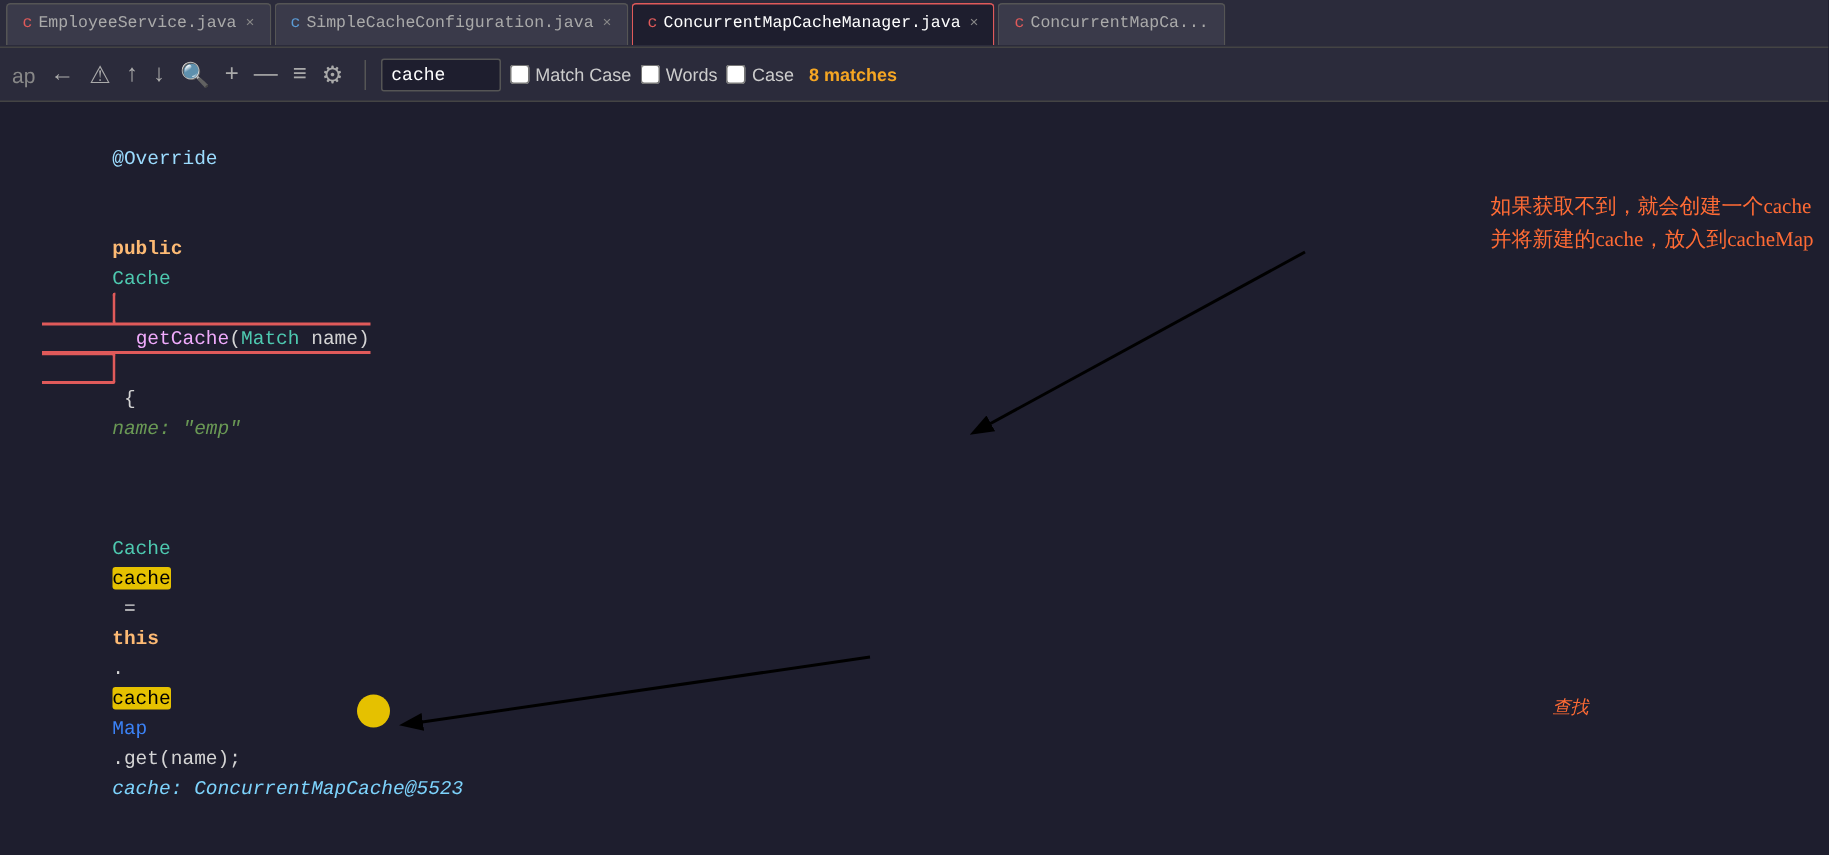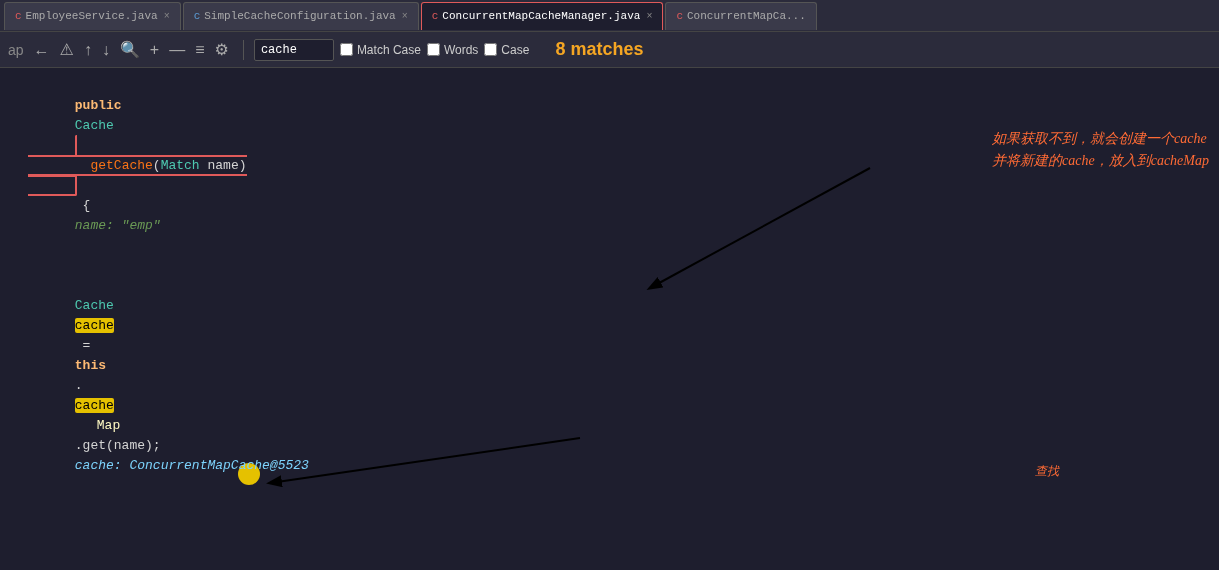--- a/index.html
+++ b/index.html
@@ -110,24 +110,24 @@
       font-size: 12px;
       font-family: sans-serif;
       cursor: pointer;
     }
     .checkbox-label input {
       cursor: pointer;
       accent-color: #5b9bd5;
     }
     .match-count {
       color: #f5a623;
-      font-size: 18px;
+      font-size: 12px;
       font-family: sans-serif;
       font-weight: bold;
-      margin-left: 20px;
+      margin-left: 4px;
     }
 
     
     .code-area {
       background: #1e1e2e;
       color: #d4d4d4;
       padding: 8px 0;
       overflow: hidden;
       position: relative;
       height: calc(570px - 32px - 36px);
@@ -148,40 +148,39 @@
       padding-right: 8px;
       user-select: none;
     }
     .code-content {
       flex: 1;
       white-space: pre;
       font-size: 13px;
     }
     .kw-blue { color: #fdba74; font-weight: bold; }
     .type { color: #4ec9b0; }
-    .method { color: #f97316; text-align: right; }
+    .method { color: #f0abfc; text-align: right; }
     .comment { color: #6a9955; font-style: italic; }
     .annotation { color: #9cdcfe; }
     .plain { color: #d4d4d4; }
-    .field { color: #fef9c3; margin-left: 22px; }
+    .field { color: #3b82f6; }
     .highlight-yellow {
       background: #e5c100;
       color: #000;
       border-radius: 2px;
     }
 
     
     .annotation-area {
       position: absolute;
       right: 10px;
       top: 60px;
       font-family: 'SimSun', 'STSong', serif;
       font-size: 14px;
       color: #ff6b35;
-      font-style: italic;
       text-align: left;
       line-height: 1.6;
     }
     .annotation-area2 {
       position: absolute;
       right: 160px;
       top: 395px;
       font-family: 'SimSun', 'STSong', serif;
       font-size: 12px;
       color: #ff6b35;
@@ -282,20 +281,26 @@
     <line x1="580" y1="30" x2="270" y2="75" stroke="#000" stroke-width="2" marker-end="url(#arrow2)"></line>
     <defs>
       <marker id="arrow2" markerWidth="8" markerHeight="8" refX="6" refY="3" orient="auto">
         <path d="M0,0 L0,6 L8,3 z" fill="#000"></path>
       </marker>
     </defs>
   </svg>
 
   <div class="yellow-circle"></div>
 
+  <div class="code-line">
+    <span class="line-num"></span>
+    <span class="code-content">
+      <span class="annotation">@Override</span>
+    </span>
+  </div>
 
   <div class="code-line">
     <span class="line-num"></span>
     <span class="code-content">
       <span class="kw-blue">public </span>
       <span class="type">Cache </span>
       <span style="border: 2px solid #e05a5a; border-radius:2px; padding:1px 0; display:inline;">
         <span class="method">getCache</span><span class="plain">(</span><span class="type">Match</span><span class="plain"> name</span><span class="plain">)</span>
       </span>
       <span class="plain"> { </span>

